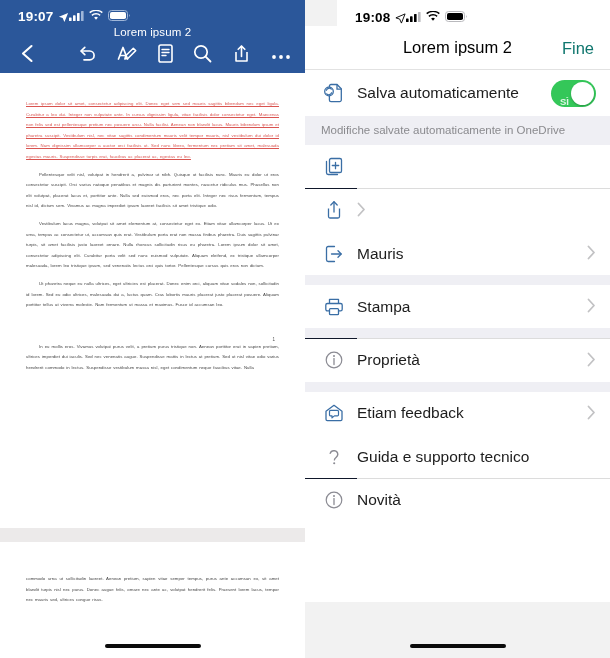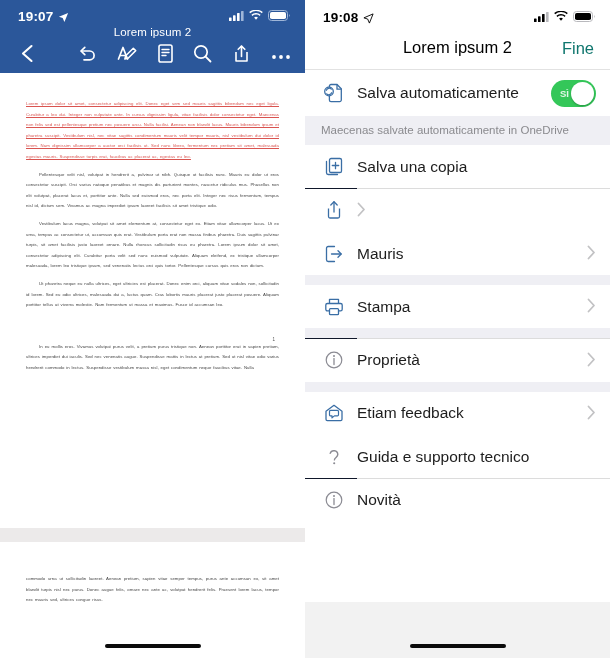--- a/index.html
+++ b/index.html
@@ -13,21 +13,21 @@
   .phone { position: relative; width: 305px; height: 658px; overflow: hidden; }
 
   
   .left { background: #ffffff; }
   .blue-bar {
     background: #2b579a;
     height: 73px;
     position: relative;
   }
   .status {
-    display: flex; align-items: center; justify-content: space-between;
+    display: flex; align-items: center; 
     padding: 6px 14px 0 18px;
     height: 26px;
   }
   .status .time {
     color: #fff; font-size: 13.5px; font-weight: bold;
     letter-spacing: .2px;
     display: flex; align-items: center; gap: 4px;
   }
   .status .sysicons { display: flex; align-items: center; gap: 5px; }
   .loc-arrow { display: inline-block; width: 11px; height: 11px; }
@@ -119,21 +119,21 @@
   .section-gap { height: 10px; background: #efeff4; }
   .note {
     background: #efeff4;
     font-size: 11.5px;
     color: #8a8a8e;
     padding: 8px 16px 9px 16px;
   }
   .toggle {
     width: 45px; height: 27px; border-radius: 14px;
     background: #34c759;
-    position: relative; display: flex; align-items: center;
+    position: relative; display: flex; align-items: flex-end;
   }
   .toggle .knob {
     position: absolute; right: 2px; top: 2px;
     width: 23px; height: 23px; border-radius: 50%;
     background: #fff;
     box-shadow: 0 1px 2px rgba(0,0,0,.25);
   }
   .toggle .tlbl {
     color: rgba(255,255,255,.85); font-size: 9.5px;
     font-weight: bold; margin-left: 9px;
@@ -253,21 +253,21 @@
       <div class="page page2">
         <p class="doc-p" style="text-indent:0">commodo urna ut sollicitudin laoreet. Aenean pretium, sapien vitae semper tempus, purus ante accumsan ex, sit amet blandit turpis nisl nec purus. Donec augue felis, ornare nec ante ac, volutpat hendrerit felis. Praesent lorem lacus, tempor nec mauris sed, ultrices congue risus.</p>
       </div>
     </div>
 
     <div class="home-bar"></div>
   </div>
 
   <div class="phone right">
 
-    <div style="background:#ffffff;">
+    <div style="background:#ffffff;margin-left:32px;">
       <div class="status status-dark">
         <div class="time">
           <span>19:08</span>
           <span class="loc-arrow">
             <svg viewBox="0 0 12 12" width="11" height="11">
                 <path d="M11 1L1 5.3l4.1 1.3L7 11z" fill="none" stroke="#000" stroke-width="1"></path>
               </svg>
           </span>
         </div>
         <div class="sysicons">
@@ -313,32 +313,31 @@
           </svg>
         </div>
         <div class="lbl">Salva automaticamente</div>
         <div class="toggle">
           <span class="tlbl">SÌ</span>
           <span class="knob"></span>
         </div>
       </div>
     </div>
 
-    <div class="note">Maecenas salvate automaticamente in OneDrive</div>
+    <div class="note">Modifiche salvate automaticamente in OneDrive</div>
 
     <div class="list">
       <div class="row">
         <div class="ic">
           <svg width="22" height="22" viewBox="0 0 22 22">
             <rect x="6.5" y="2.5" width="12" height="14" rx="1.6" fill="none" stroke="#3a6ea5" stroke-width="1.3"></rect>
             <path d="M14.5 18.5H5.2A1.7 1.7 0 013.5 16.8V5.5" fill="none" stroke="#3a6ea5" stroke-width="1.3" stroke-linecap="round"></path>
             <path d="M12.5 6.3v6.4M9.3 9.5h6.4" stroke="#3a6ea5" stroke-width="1.3" stroke-linecap="round"></path>
           </svg>
         </div>
-        <div class="lbl">Salva una copia</div>
       </div>
       <div class="row-sep"></div>
 
       <div class="row">
         <div class="ic">
           <svg width="22" height="22" viewBox="0 0 22 22">
             <path d="M5.5 9.5v8a1.5 1.5 0 001.5 1.5h8a1.5 1.5 0 001.5-1.5v-8" fill="none" stroke="#3a6ea5" stroke-width="1.3" stroke-linejoin="round"></path>
             <path d="M11 13V2.8" fill="none" stroke="#3a6ea5" stroke-width="1.3" stroke-linecap="round"></path>
             <path d="M7.8 6L11 2.8 14.2 6" fill="none" stroke="#3a6ea5" stroke-width="1.3" stroke-linecap="round" stroke-linejoin="round"></path>
           </svg>

